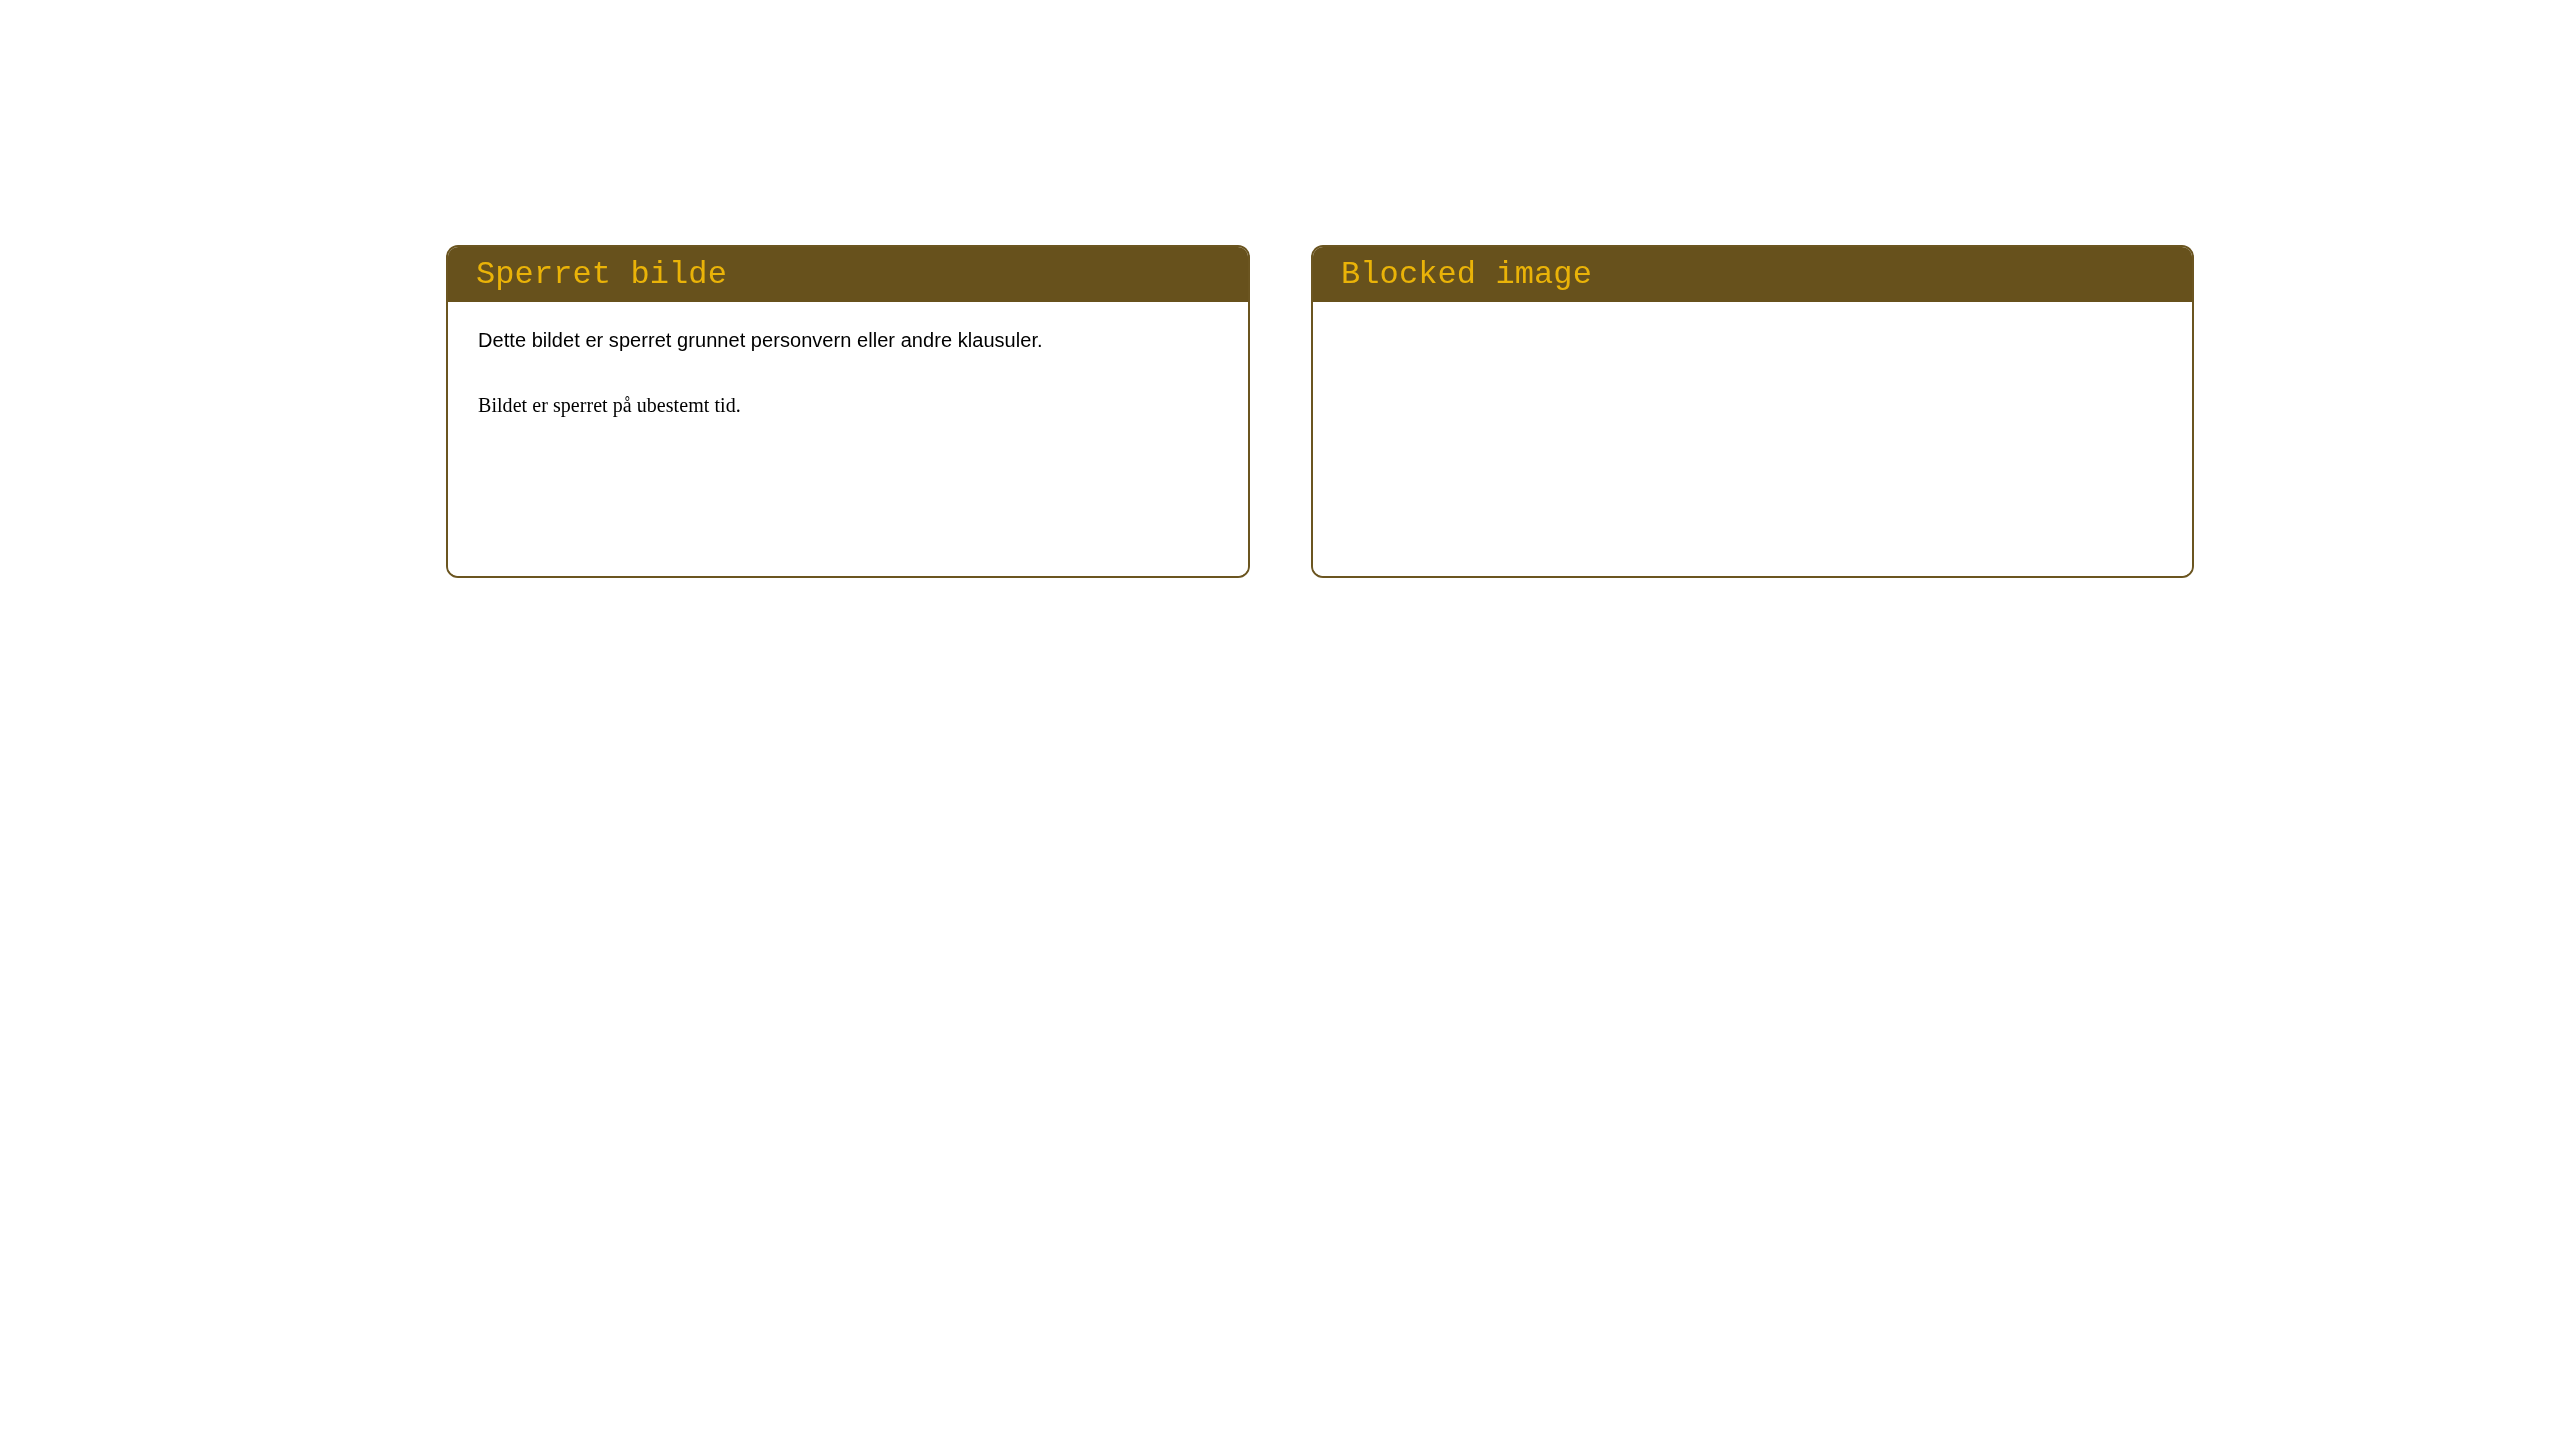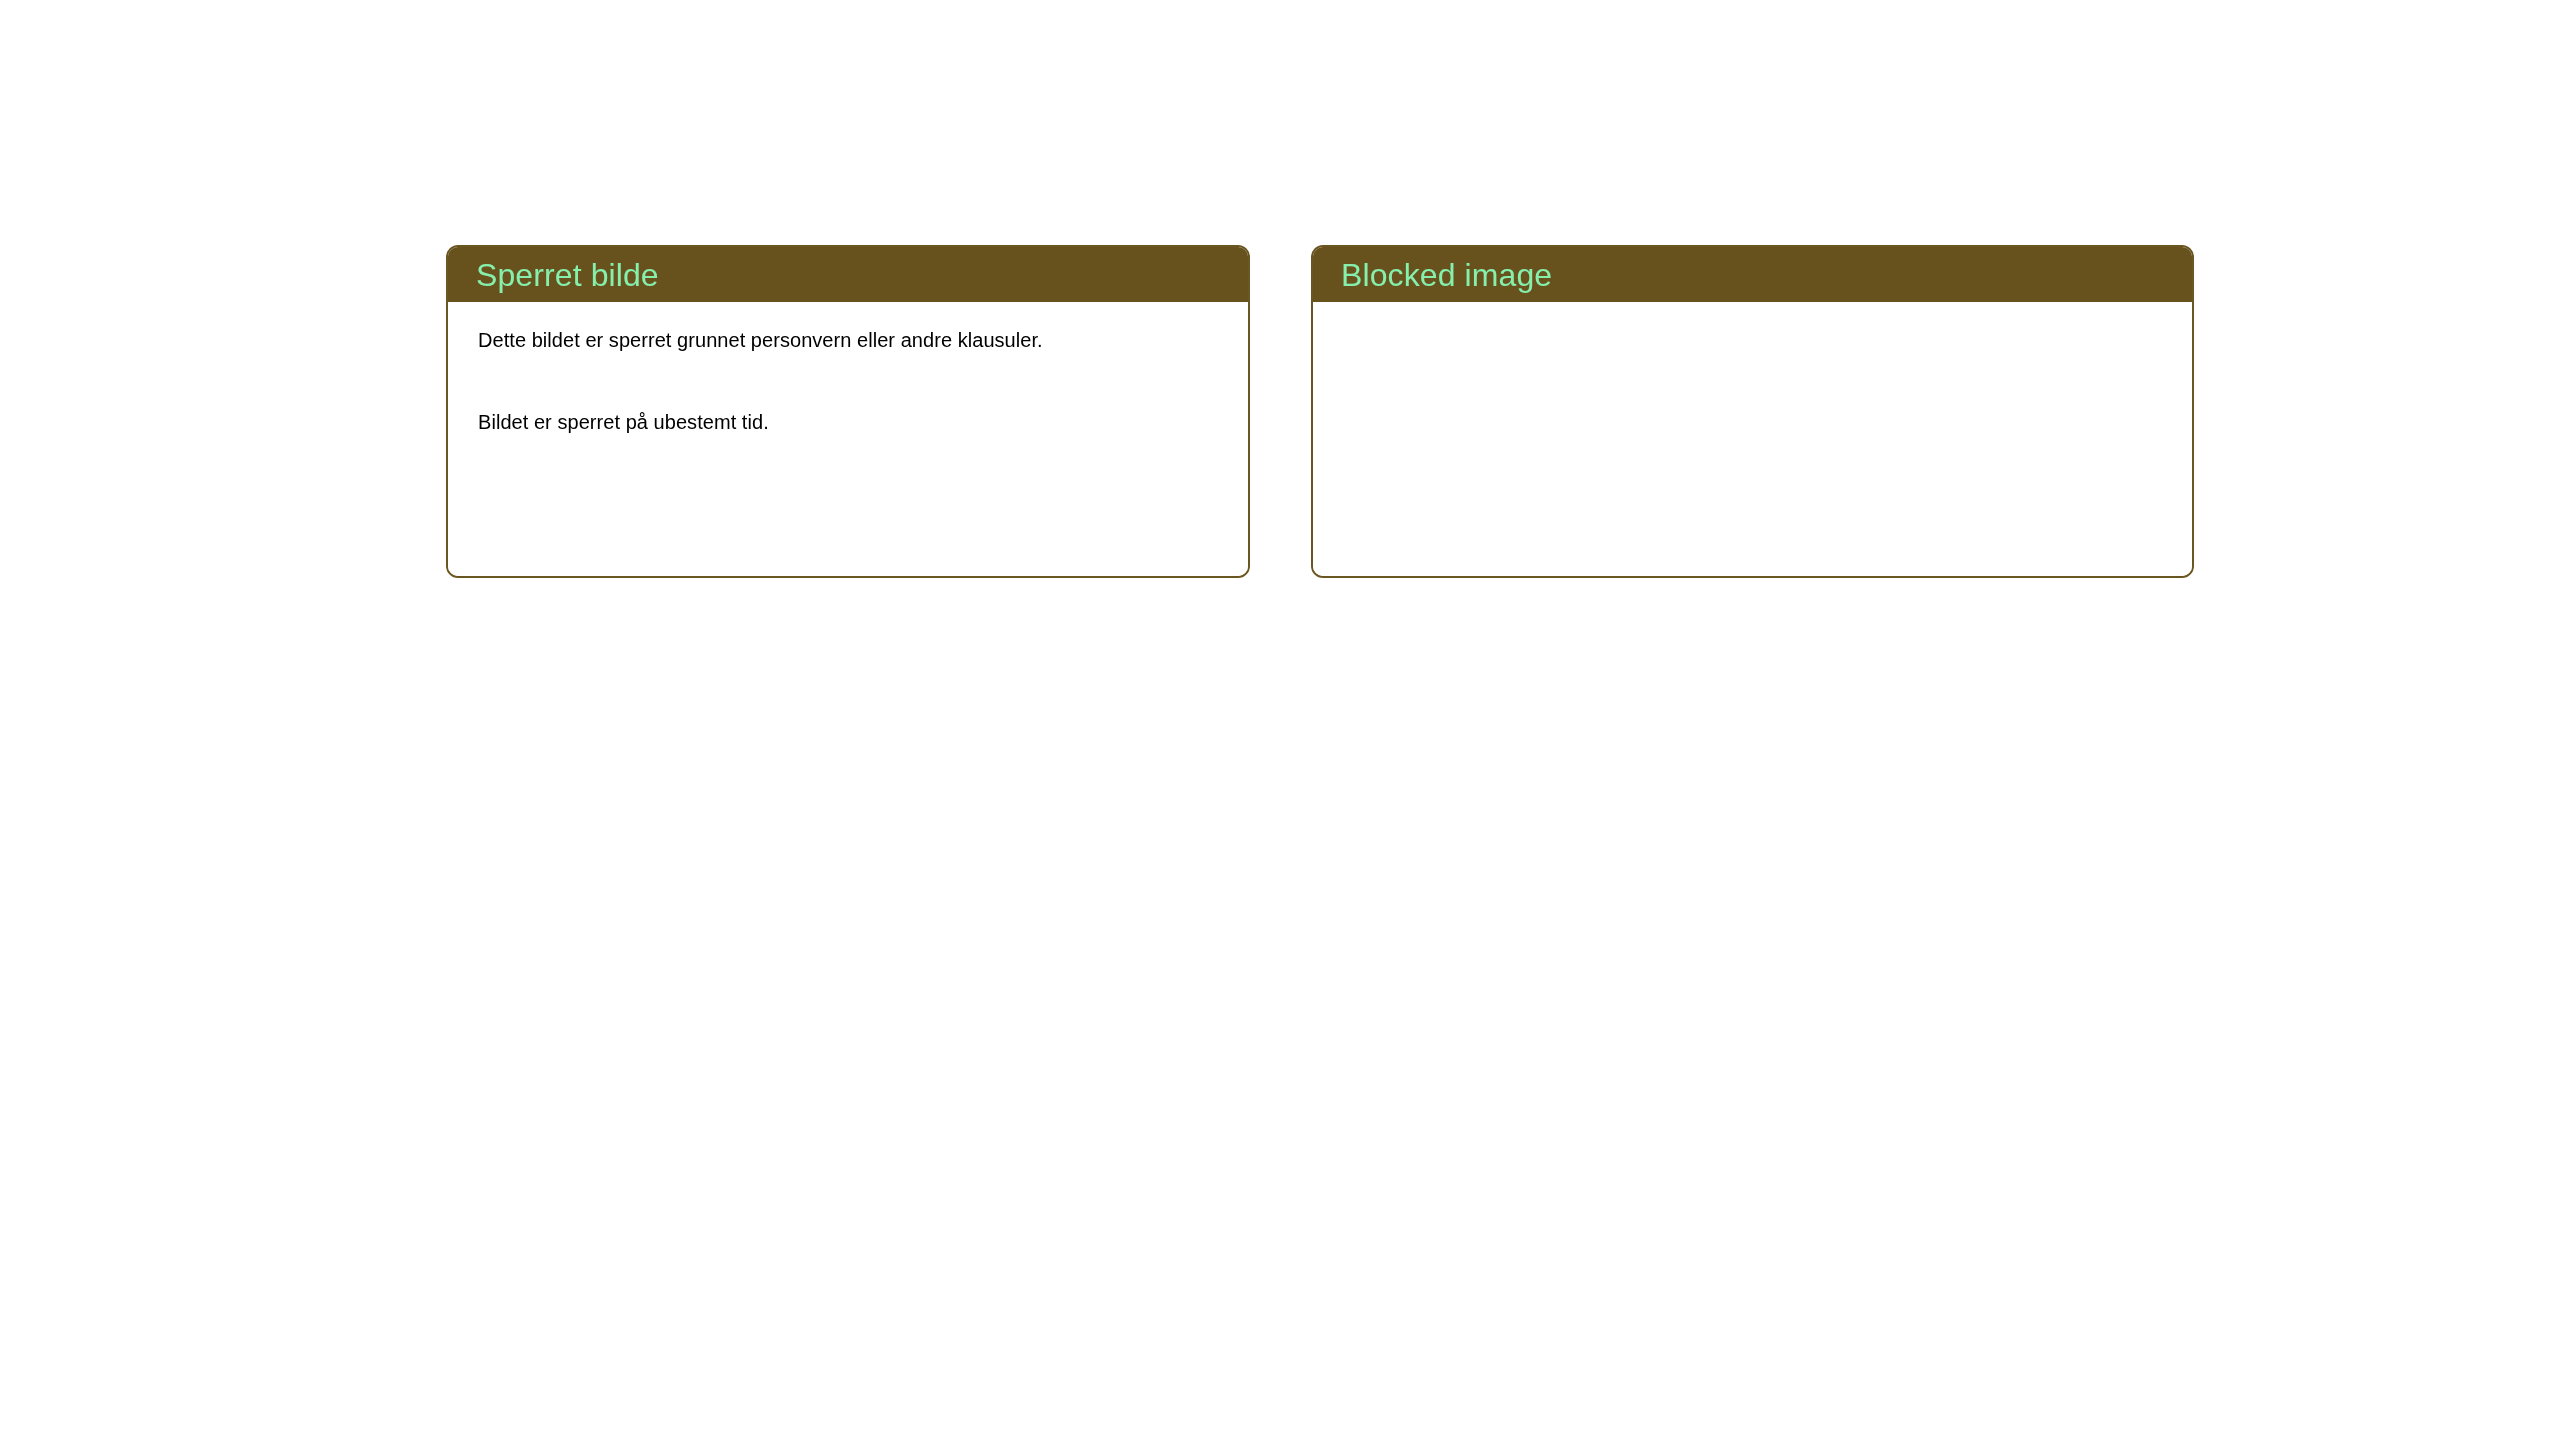--- a/index.html
+++ b/index.html
@@ -48,45 +48,47 @@
     flex: 0 0 auto;
     height: 55px;
     background: #67511c;
     display: flex;
     align-items: center;
     padding: 0 0 0 28px;
     box-sizing: border-box;
   }
 
   .card-title {
-    color: #86efac;
+    color: #eab308;
     font-size: 32px;
     font-weight: 400;
     line-height: 36px;
     letter-spacing: 0.1px;
     white-space: nowrap;
+    font-family: Liberation Mono, monospace;
   }
 
   .card-body {
     flex: 1 1 auto;
     padding: 18px 26px 0 30px;
     box-sizing: border-box;
     background: #ffffff;
   }
 
   .card-paragraph {
     color: #000000;
     font-size: 20px;
     line-height: 41px;
     margin: 0;
     letter-spacing: 0.05px;
   }
 
   .card-paragraph + .card-paragraph {
-    margin-top: 41px;
+    margin-top: 24px;
+    font-family: Liberation Serif, serif;
   }
 </style>
 </head>
 <body>
 
 <div class="page">
 
   <section class="card card--no">
     <div class="card-header">
       <h1 class="card-title">Sperret bilde</h1>

